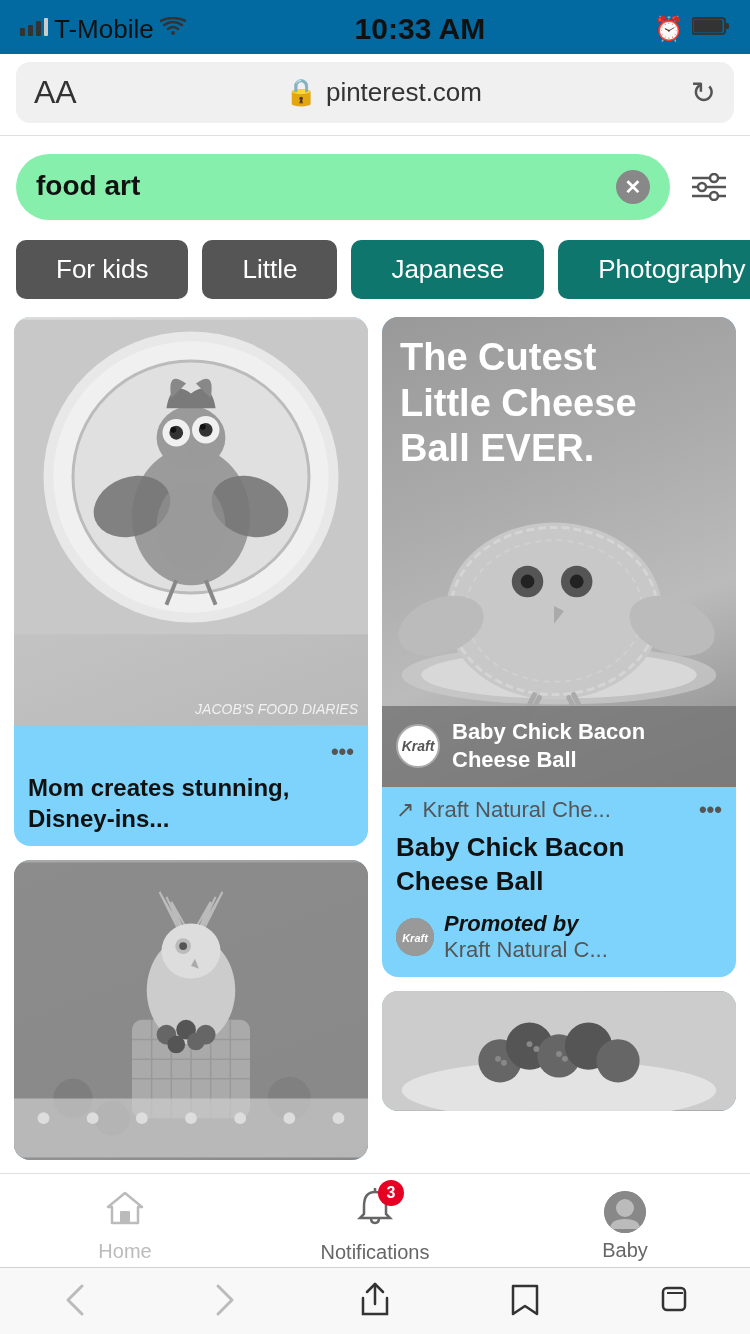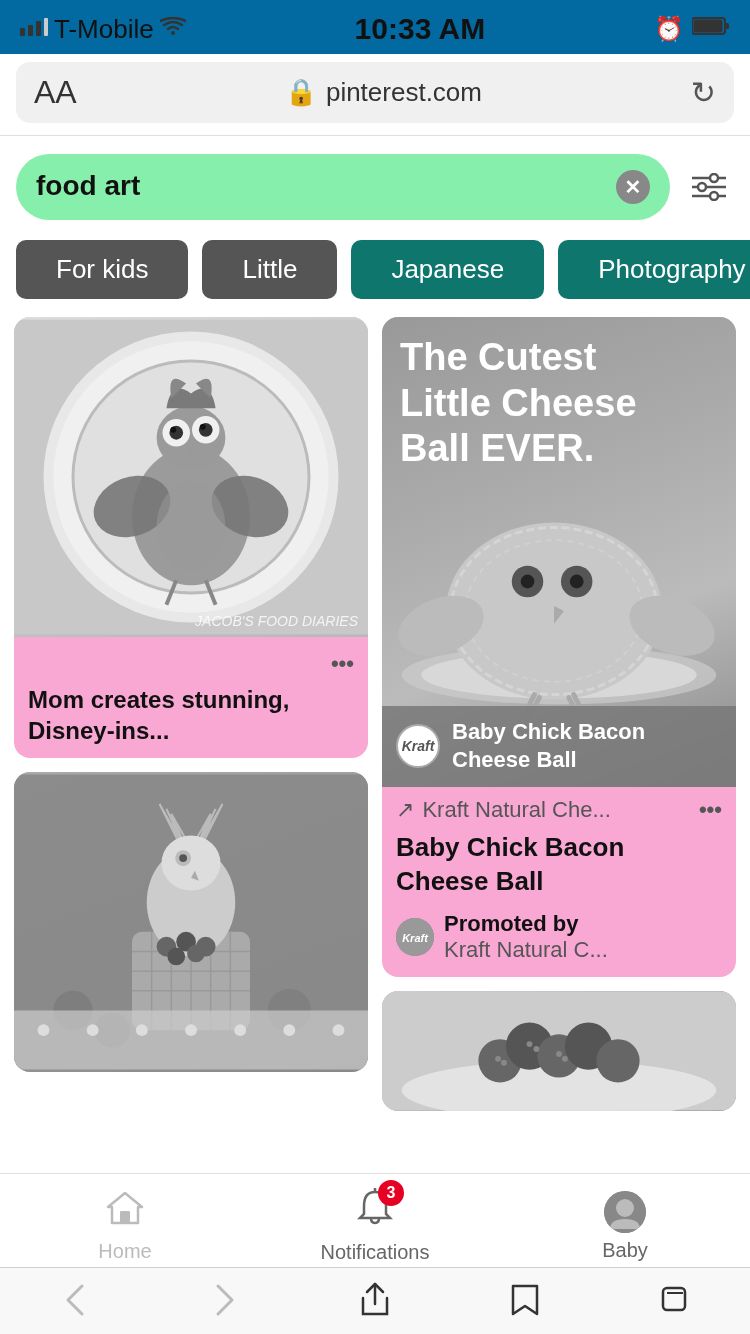--- a/index.html
+++ b/index.html
@@ -126,28 +126,28 @@
       gap: 14px;
       padding: 0 14px;
     }
     .pin-col {
       flex: 1;
       display: flex;
       flex-direction: column;
       gap: 14px;
     }
     .pin-card {
-      background: #f9a8d4;
+      background: #7dd3fc;
       border-radius: 16px;
       overflow: hidden;
     }
 
     
     .pin-img-chicken {
-      height: 320px;
+      height: 408px;
       background: linear-gradient(160deg, #ddd 0%, #c8c8c8 40%, #b8b8b8 100%);
       position: relative;
     }
     .pin-img-pineapple {
       height: 300px;
       background: linear-gradient(160deg, #aaa 0%, #999 50%, #888 100%);
       position: relative;
     }
     .pin-img-berries {
       height: 120px;
@@ -214,21 +214,21 @@
       border-radius: 50%;
       background: #888;
       display: flex;
       align-items: center;
       justify-content: center;
       color: #fff;
       font-size: 14px;
       font-weight: 700;
     }
     .promoted-by-text { font-size: 22px; }
-    .promoted-by-label { font-weight: 700; color: #111; }
+    .promoted-by-label { font-weight: 700; color: #111; font-style: italic; }
     .promoted-by-name { color: #555; }
 
     
     .bottom-nav {
       position: fixed;
       bottom: 60px;
       left: 0;
       width: 750px;
       background: #fff;
       border-top: 1px solid #e0e0e0;

